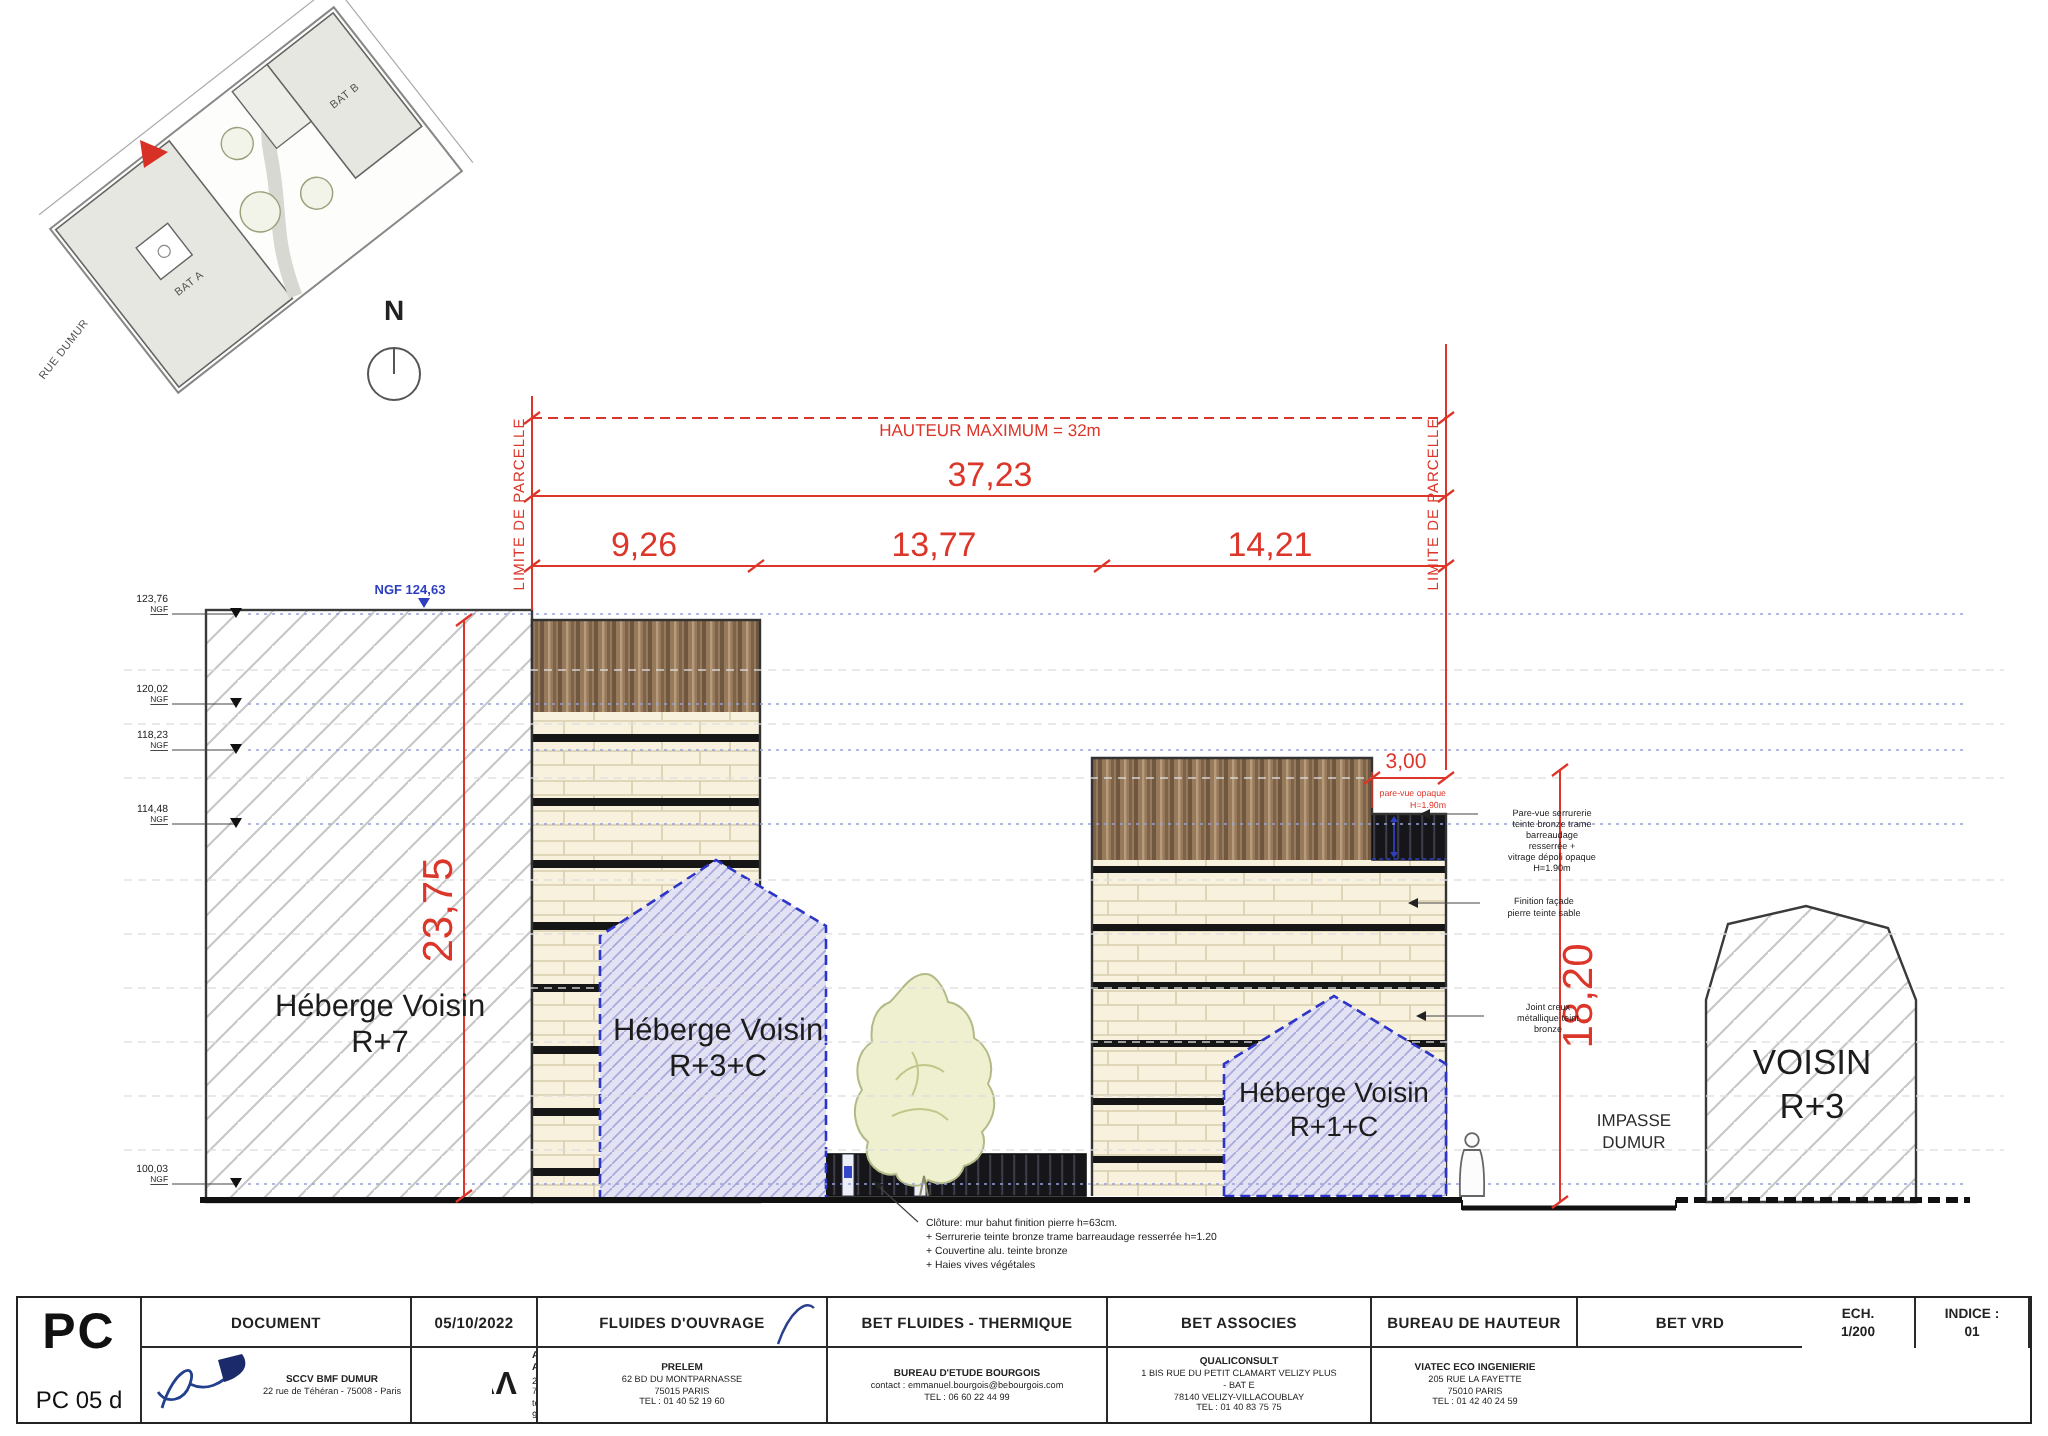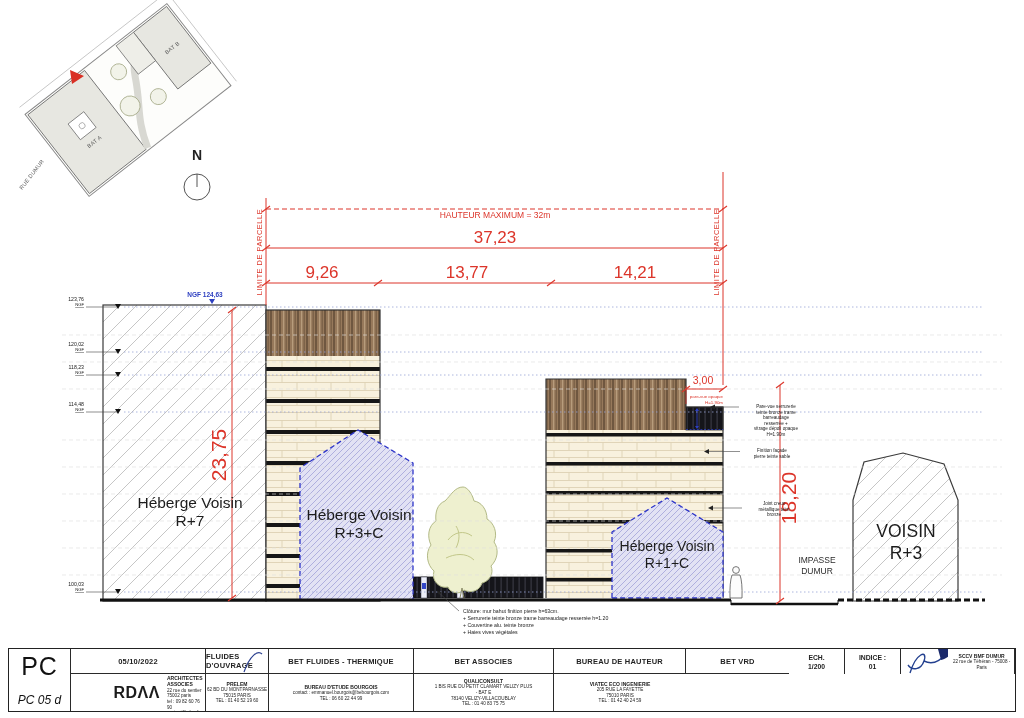--- a/index.html
+++ b/index.html
@@ -27,22 +27,22 @@
   
   #tb{position:absolute;left:8px;top:648px;width:1006px;height:62px;border:1.5px solid #222;
       display:grid;grid-template-columns:62px 135px 63px 145px 140px 132px 103px 112px 1fr;
       grid-template-rows:25px 1fr;background:#fff;}
   .c{border-right:1px solid #2a2a2a;display:flex;align-items:center;justify-content:center;
      overflow:hidden;position:relative;}
   .h{border-bottom:1px solid #2a2a2a;font-size:7.5px;font-weight:bold;color:#222;letter-spacing:.2px;}
   .b{font-size:4.6px;color:#222;text-align:center;}
   .noR{border-right:none;}
   .pcCell{grid-row:1/3;flex-direction:column;justify-content:flex-start;}
-  .pcBig{font-size:25px;font-weight:normal;color:#111;margin-top:3px;letter-spacing:1px;}
-  .pcSmall{font-size:12px;color:#111;margin-top:12px;font-style:italic;}
+  .pcBig{font-size:25px;font-weight:bold;color:#111;margin-top:3px;letter-spacing:1px;}
+  .pcSmall{font-size:12px;color:#111;margin-top:12px;}
   .docTitle{font-size:8px;font-weight:bold;color:#222;}
   .echWrap{display:flex;width:100%;height:100%;}
   .echBox{flex:1;display:flex;flex-direction:column;align-items:center;justify-content:center;
           font-size:6.8px;font-weight:bold;color:#222;gap:2px;}
   .echBox:first-child{border-right:1px solid #2a2a2a;}
   .coName{font-weight:bold;font-size:5px;}
   .coLines{line-height:1.25;}
   .moaBody{display:flex;align-items:center;gap:4px;padding:0 3px;}
   .archBody{display:flex;align-items:center;gap:7px;padding:0 4px;margin-left:40px;}
   .rdaa{font-size:16px;font-weight:bold;color:#1b1b1b;letter-spacing:.5px;}
@@ -321,20 +321,21 @@
   </g>
 </svg>
 
 
 <div id="tb">
   <div class="c pcCell">
     <div class="pcBig">PC</div>
     <div class="pcSmall">PC 05 d</div>
   </div>
 
+  <div class="c h">DOCUMENT</div>
   <div class="c h">05/10/2022</div>
   <div class="c h hdrFlex">
     <span>FLUIDES D'OUVRAGE</span>
     <svg width="26" height="24" style="position:absolute;right:2px;top:0">
       <path d="M4,23 C10,6 18,1 22,5" stroke="#2a3f8f" stroke-width="1.2" fill="none"></path>
     </svg>
   </div>
   <div class="c h">BET FLUIDES - THERMIQUE</div>
   <div class="c h">BET ASSOCIES</div>
   <div class="c h">BUREAU DE HAUTEUR</div>

